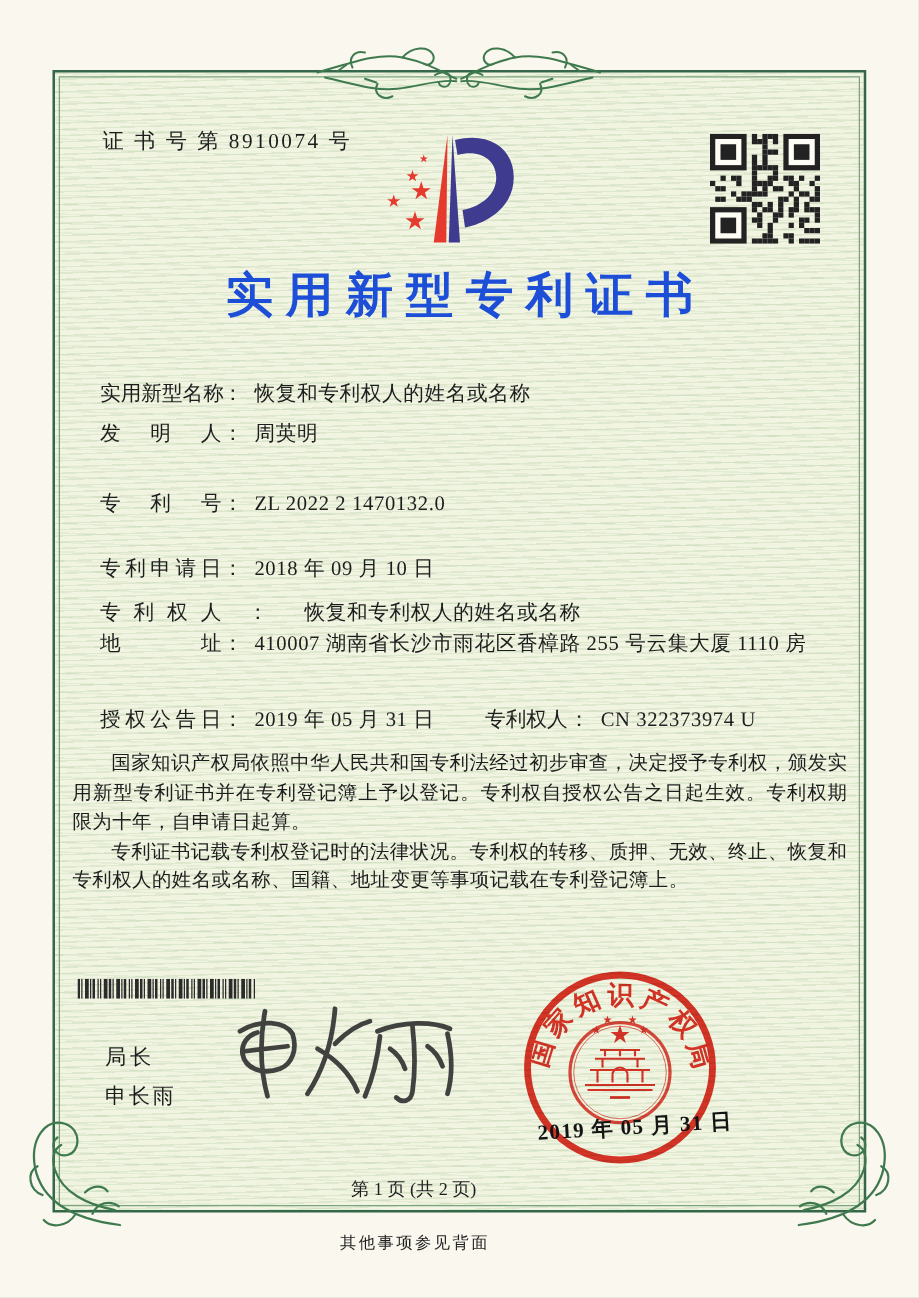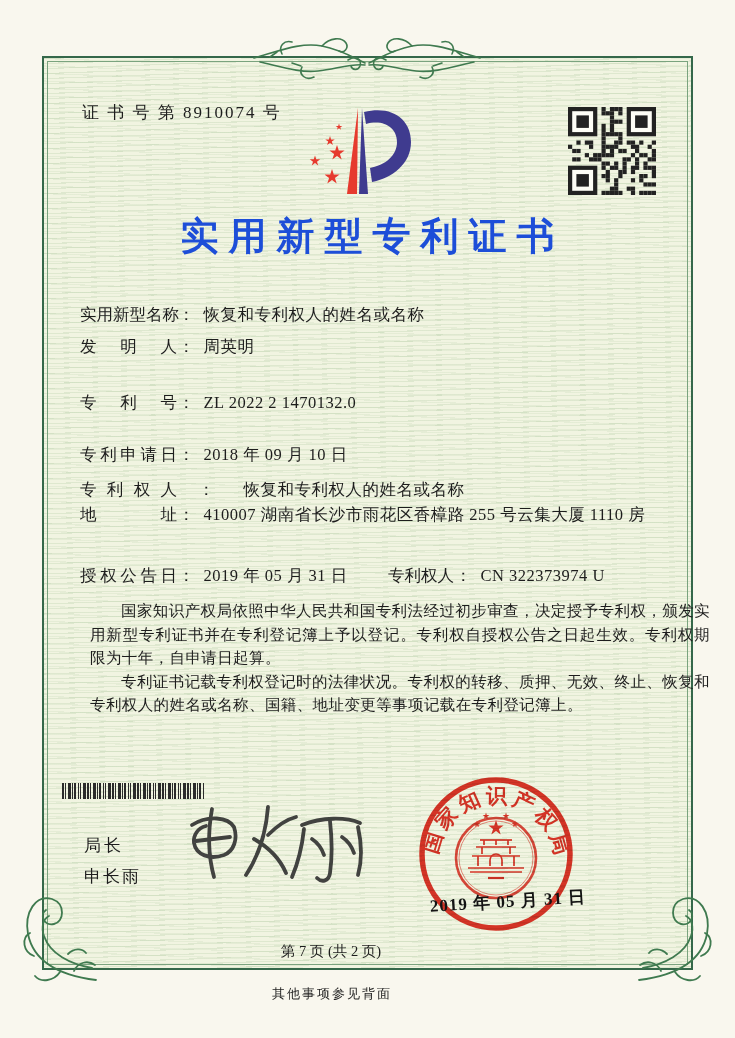--- a/index.html
+++ b/index.html
@@ -28,21 +28,21 @@
     left:0; right:0; top:211px; text-align:center;
     font-size:38px; font-weight:bold; letter-spacing:10px; text-indent:10px;
     color:#1d4ed8;
   }
   .row{left:80px; display:flex; align-items:baseline; font-size:16.5px; white-space:nowrap;}
   .row .lab{display:inline-block; width:97px; text-align:justify; text-align-last:justify;}
   .row .colon{margin-left:1px;}
   .row .val{margin-left:9px; letter-spacing:.5px;}
   .row2{left:388px;}
   .paras{left:58px; top:599px; width:620px; font-size:15.5px; line-height:23.5px;
-         text-align:justify; letter-spacing:.4px;margin-left:32px;}
+         text-align:justify; letter-spacing:.4px;}
   .paras p{margin:0; text-indent:2em;}
   .barcode{left:62px; top:783px; width:204px; height:16px; white-space:nowrap; overflow:hidden;}
   .barcode i{display:inline-block; height:100%; background:#2b2b2b; vertical-align:top;}
   .signer-title{left:84px; top:834px; font-size:17px; letter-spacing:3px;}
   .signer-name{left:84px; top:865px; font-size:17px; letter-spacing:2px;}
   .sig{left:150px; top:797px;}
   .seal{left:410px; top:766px; mix-blend-mode:multiply; opacity:.95;}
   .seal-date{
     left:420px; top:890px; width:176px; text-align:center;
     font-size:17px; font-weight:bold; letter-spacing:1px; color:#141414;
@@ -343,16 +343,16 @@
     <defs>
       <path id="sealArc" d="M 27,96 A 59,59 0 1 1 145,96" fill="none"></path>
     </defs>
     <text font-size="21" font-weight="bold" fill="#e02b1f" font-family="Liberation Serif, DejaVu Serif, serif">
       <textPath href="#sealArc" startOffset="7" textLength="172">国家知识产权局</textPath>
     </text>
   </svg>
 
   <div class="abs seal-date">2019 年 05 月 31 日</div>
 
-  <div class="abs page-num">第 7 页 (共 2 页)</div>
+  <div class="abs page-num">第 1 页 (共 2 页)</div>
   <div class="abs back-note">其他事项参见背面</div>
 
 </div>
 
 </body></html>

